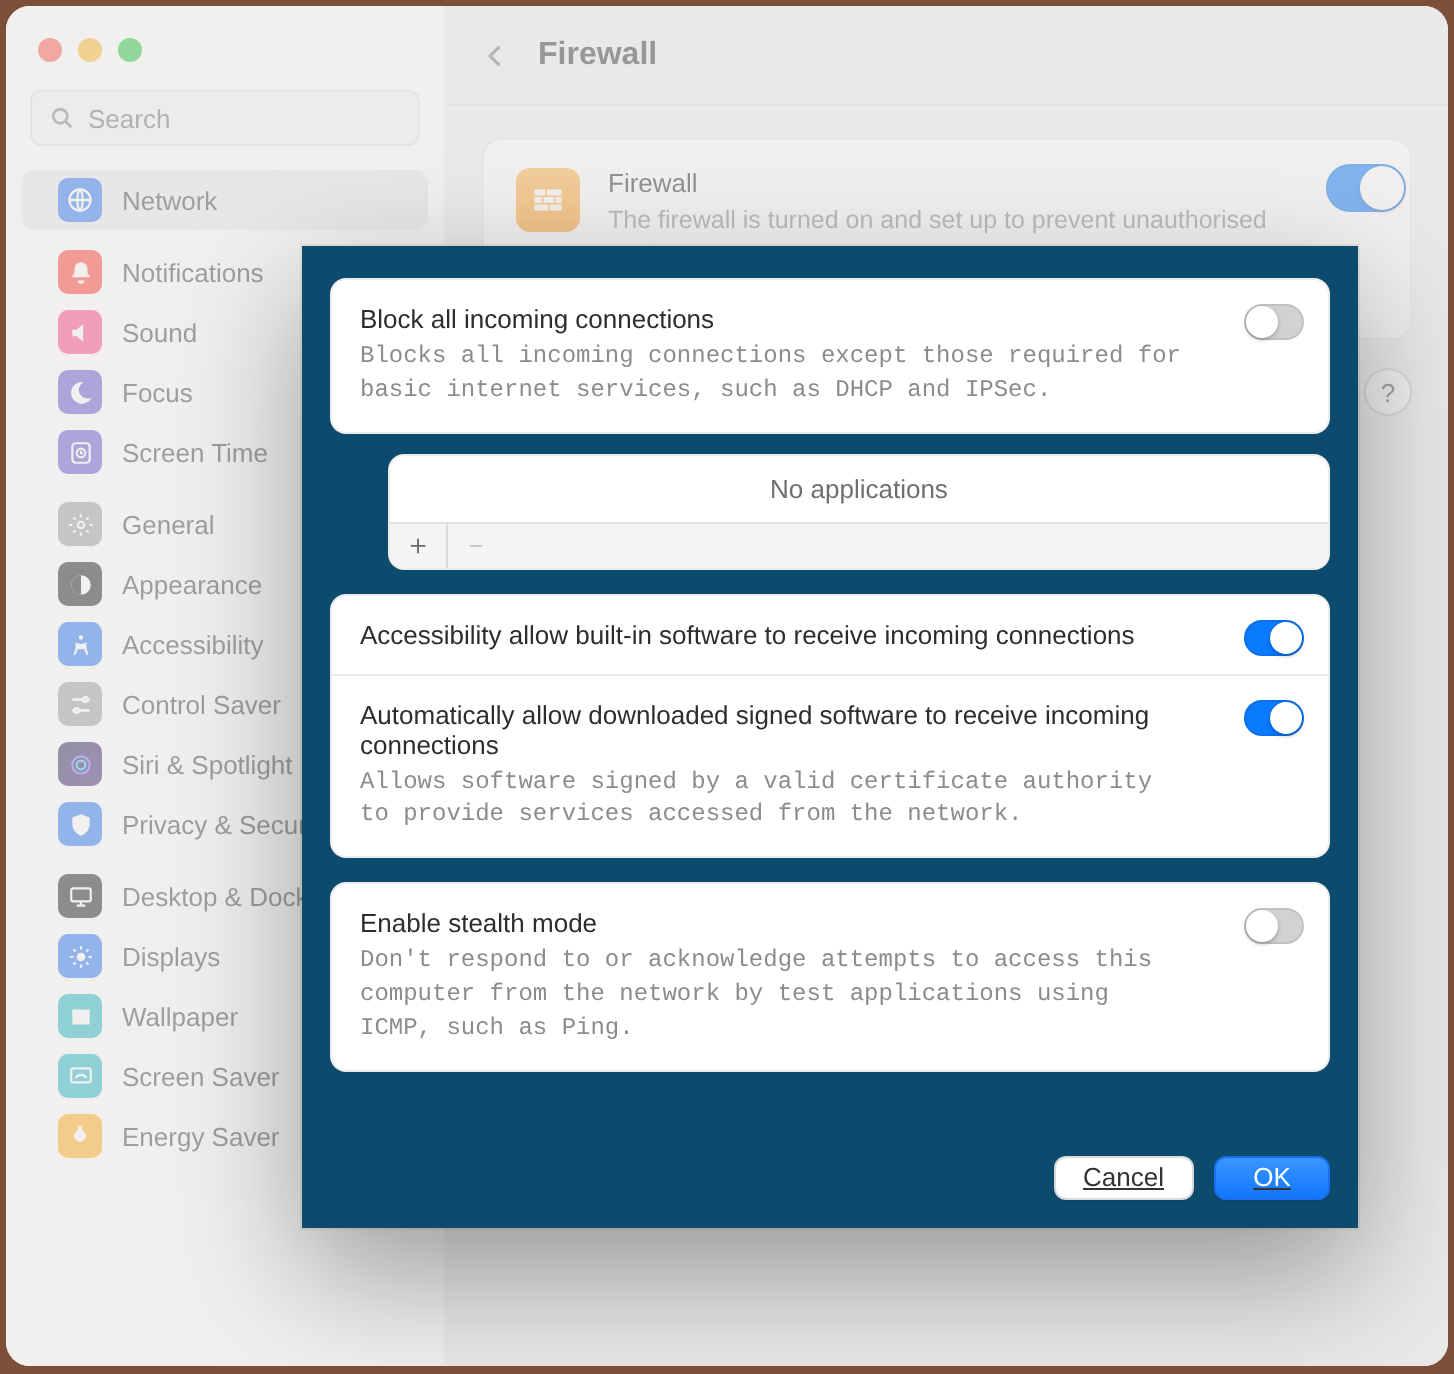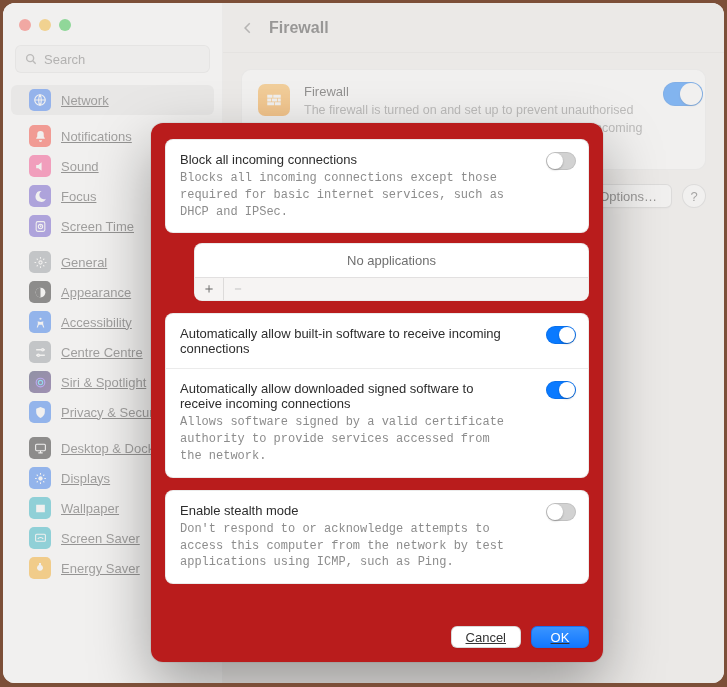--- a/index.html
+++ b/index.html
@@ -31,21 +31,21 @@
     border: 1px solid rgba(0,0,0,0.07);
     border-radius: 6px;
     height: 28px; padding: 0 8px;
     color: #8a8a8a;
   }
   .search-box .icon { margin-right: 6px; }
   .search-box input {
     border:none; background:transparent; outline:none; flex:1;
     font-size:13px; color:#777;
   }
-  .side-group { margin-top: 6px; text-decoration: underline; }
+  .side-group { margin-top: 6px; }
   .side-item {
     display:flex; align-items:center;
     height: 30px;
     padding: 0 12px 0 18px;
     gap: 10px;
     color:#4b4b4b;
     font-size:13px;
     border-radius: 6px;
     margin: 0 8px;
   }
@@ -99,23 +99,23 @@
   
   .dim {
     position:absolute; inset:0;
     background: rgba(230,228,226,0.55);
     pointer-events:none;
   }
   
   .modal {
     position:absolute;
     left:148px; top:120px;
-    width:452px;
-    background:#b91c1c;
-    border-radius:12px;
+    width:528px;
+    background:#0c4a6e;
+    border-radius:0;
     box-shadow: 0 24px 60px rgba(0,0,0,0.35), 0 0 0 1px rgba(0,0,0,0.05);
     padding:16px 14px 14px 14px;
   }
   .card {
     background:#fff;
     border:1px solid rgba(0,0,0,0.08);
     border-radius:8px;
     overflow:hidden;
   }
   .row {
@@ -278,21 +278,21 @@
         <span>Accessibility</span>
       </div>
       <div class="side-item">
         <span class="side-ico" style="background:#9aa0a6">
           <svg width="13" height="13" viewBox="0 0 24 24" fill="none" stroke="#fff" stroke-width="2.5">
               <path d="M4 7h10M20 7h-2M4 17h2M20 17H10"></path>
               <circle cx="16" cy="7" r="2"></circle>
               <circle cx="8" cy="17" r="2"></circle>
             </svg>
         </span>
-        <span>Centre Centre</span>
+        <span>Control Saver</span>
       </div>
       <div class="side-item">
         <span class="side-ico" style="background:linear-gradient(135deg,#2b2e5a,#4b2a7a)">
           <svg width="13" height="13" viewBox="0 0 24 24">
               <circle cx="12" cy="12" r="8" fill="none" stroke="#86f" stroke-width="2"></circle>
               <circle cx="12" cy="12" r="4" fill="none" stroke="#3cf" stroke-width="2"></circle>
             </svg>
         </span>
         <span>Siri &amp; Spotlight</span>
       </div>
@@ -406,21 +406,21 @@
       <div class="apps-header">No applications</div>
       <div class="apps-footer">
         <button>＋</button>
         <div class="divider"></div>
         <button class="minus">－</button>
       </div>
     </div>
 
     <div class="card gap">
       <div class="row">
-        <div class="row-title">Automatically allow built-in software to receive incoming connections</div>
+        <div class="row-title">Accessibility allow built-in software to receive incoming connections</div>
         <div class="switch on">
           <div class="switch-track">
               <div class="switch-thumb"></div>
             </div>
         </div>
       </div>
       <div class="row">
         <div class="row-title">Automatically allow downloaded signed software to receive incoming connections</div>
         <div class="row-desc">Allows software signed by a valid certificate authority to provide services accessed from the network.</div>
         <div class="switch on">

